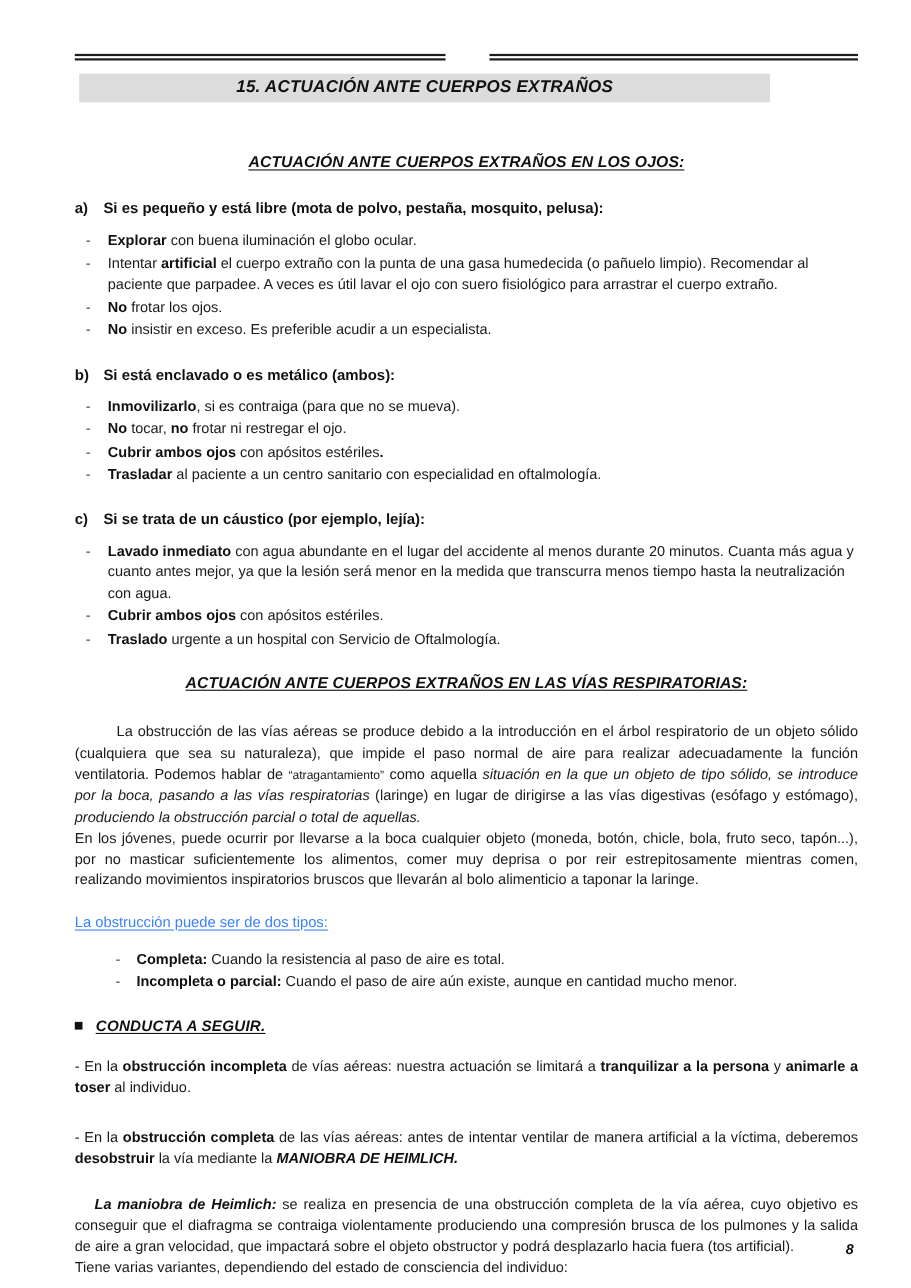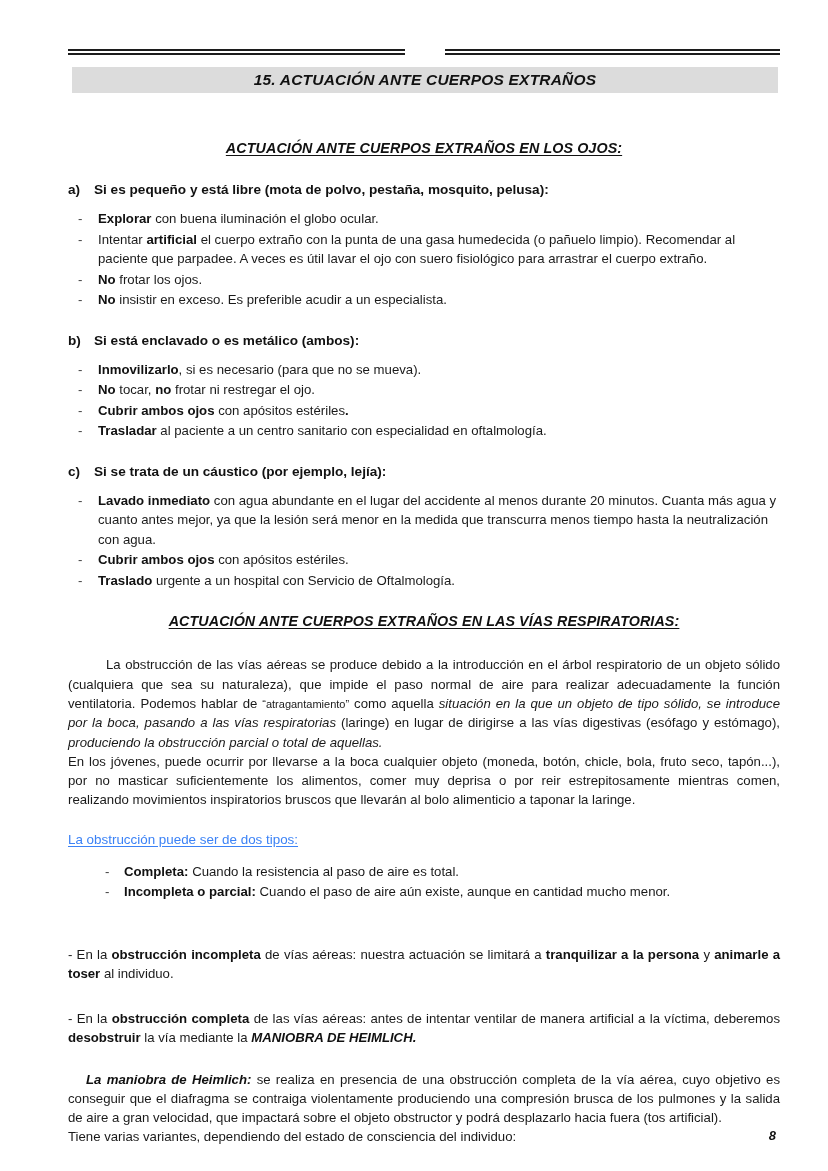--- a/index.html
+++ b/index.html
@@ -42,21 +42,21 @@
     box-sizing: border-box;
   }
   .rule-left  { left: 68px;  width: 337px; }
   .rule-right { left: 445px; width: 335px; }
 
   
   .title-banner {
     position: absolute;
     top: 67px;
     left: 72px;
-    width: 706px;
+    width: 628px;
     height: 26px;
     background: #dcdcdc;
     display: flex;
     align-items: center;
     justify-content: center;
   }
   .title-banner .title-text {
     font-weight: bold;
     font-style: italic;
     font-size: 15.5px;
@@ -236,21 +236,21 @@
 
     <div class="letter-head">
       <span class="lbl">b)</span>
       <span class="txt">Si está enclavado o es metálico (ambos):</span>
     </div>
 
     <div class="sp-12"></div>
 
     <ul class="dash-list">
       <li>
-        <span class="dash">-</span><b>Inmovilizarlo</b><span>, si es necesario (para que no se mueva).</span>
+        <span class="dash">-</span><b>Inmovilizarlo</b><span>, si es contraiga (para que no se mueva).</span>
       </li>
       <li>
         <span class="dash">-</span><b>No</b><span> tocar, </span><b>no</b><span> frotar ni restregar el ojo.</span>
       </li>
       <li>
         <span class="dash">-</span><b>Cubrir ambos ojos</b><span> con apósitos estériles</span><b>.</b>
       </li>
       <li>
         <span class="dash">-</span><b>Trasladar</b><span> al paciente a un centro sanitario con especialidad en oftalmología.</span>
       </li>
@@ -299,20 +299,24 @@
       <li>
         <span class="dash">-</span><b>Completa:</b><span> Cuando la resistencia al paso de aire es total.</span>
       </li>
       <li>
         <span class="dash">-</span><b>Incompleta o parcial:</b><span> Cuando el paso de aire aún existe, aunque en cantidad mucho menor.</span>
       </li>
     </ul>
 
     <div class="sp-22"></div>
 
+    <div class="sq-head">
+      <span class="sq"></span>
+      <span class="sq-text">CONDUCTA A SEGUIR.</span>
+    </div>
 
     <div class="sp-20"></div>
 
     <p class="body-par"><span>- En la </span><b>obstrucción incompleta</b><span> de vías aéreas: nuestra actuación se limitará a </span><b>tranquilizar a la persona</b><span> y </span><b>animarle a toser</b><span> al individuo.</span></p>
 
     <div class="sp-26"></div>
 
     <p class="body-par"><span>- En la </span><b>obstrucción completa</b><span> de las vías aéreas: antes de intentar ventilar de manera artificial a la víctima, deberemos </span><b>desobstruir</b><span> la vía mediante la </span><b><i>MANIOBRA DE HEIMLICH.</i></b></p>
 
     <div class="sp-22"></div>

